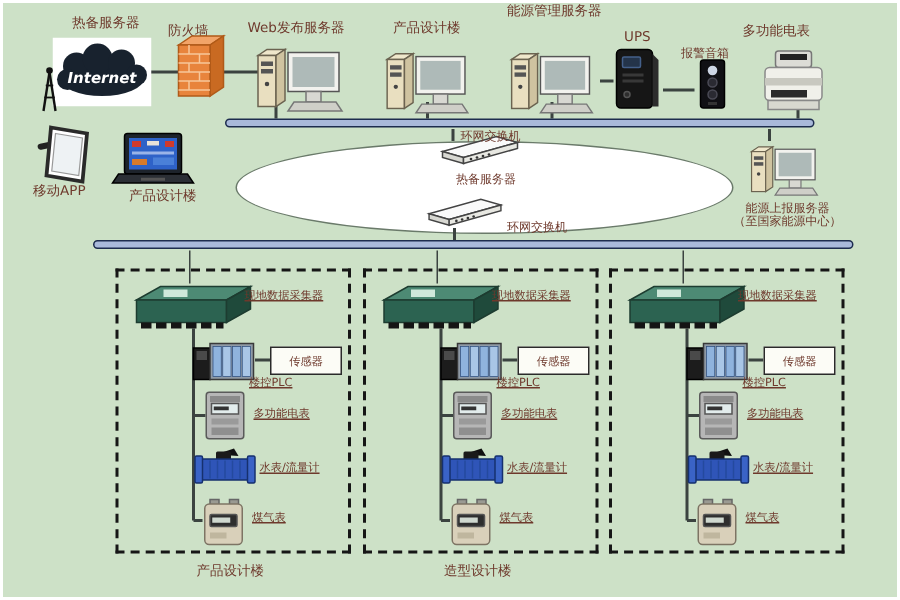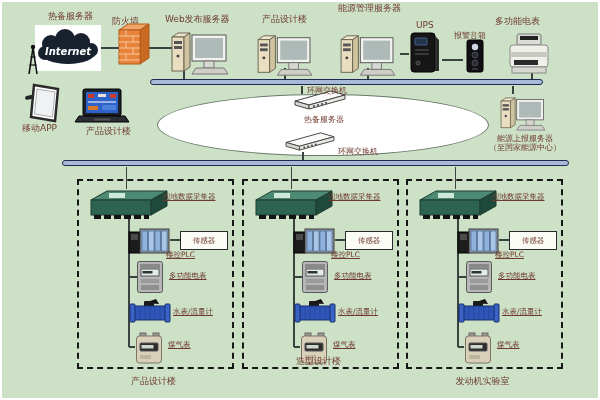--- a/index.html
+++ b/index.html
@@ -295,21 +295,21 @@
     <svg class="icon" style="left:50px;top:116px" width="42" height="28" viewBox="0 0 42 28">
         <use href="#icon-wmeter"></use>
       </svg>
     <div class="lbl lbl-sm" style="left:94px;top:127px">水表/流量计</div>
     <div class="hline" style="left:50px;top:165px;width:6px"></div>
     <svg class="icon" style="left:55px;top:151px" width="30" height="33" viewBox="0 0 30 33">
         <use href="#icon-gmeter"></use>
       </svg>
     <div class="lbl lbl-sm" style="left:89px;top:160px">煤气表</div>
   </div>
-  <div class="lbl lbl-c" style="left:240px;top:354px;width:153px">造型设计楼</div>
+  <div class="lbl lbl-c" style="left:240px;top:374px;width:153px">造型设计楼</div>
 
   <div class="bldg" style="left:404px;top:177px">
     <div class="vline" style="left:49px;top:38px;height:128px"></div>
     <svg class="icon" style="left:6px;top:7px" width="84" height="34" viewBox="0 0 84 34">
         <use href="#icon-collector"></use>
       </svg>
     <div class="lbl lbl-sm" style="left:84px;top:12px">现地数据采集器</div>
     <svg class="icon" style="left:49px;top:46px" width="42" height="28" viewBox="0 0 42 28">
         <use href="#icon-plc"></use>
       </svg>
@@ -327,15 +327,14 @@
     <svg class="icon" style="left:50px;top:116px" width="42" height="28" viewBox="0 0 42 28">
         <use href="#icon-wmeter"></use>
       </svg>
     <div class="lbl lbl-sm" style="left:94px;top:127px">水表/流量计</div>
     <div class="hline" style="left:50px;top:165px;width:6px"></div>
     <svg class="icon" style="left:55px;top:151px" width="30" height="33" viewBox="0 0 30 33">
         <use href="#icon-gmeter"></use>
       </svg>
     <div class="lbl lbl-sm" style="left:89px;top:160px">煤气表</div>
   </div>
-  <div class="lbl lbl-c" style="left:404px;top:374px;width:153px">发动机实验室</div>
 
 </div>
 
 </body></html>

